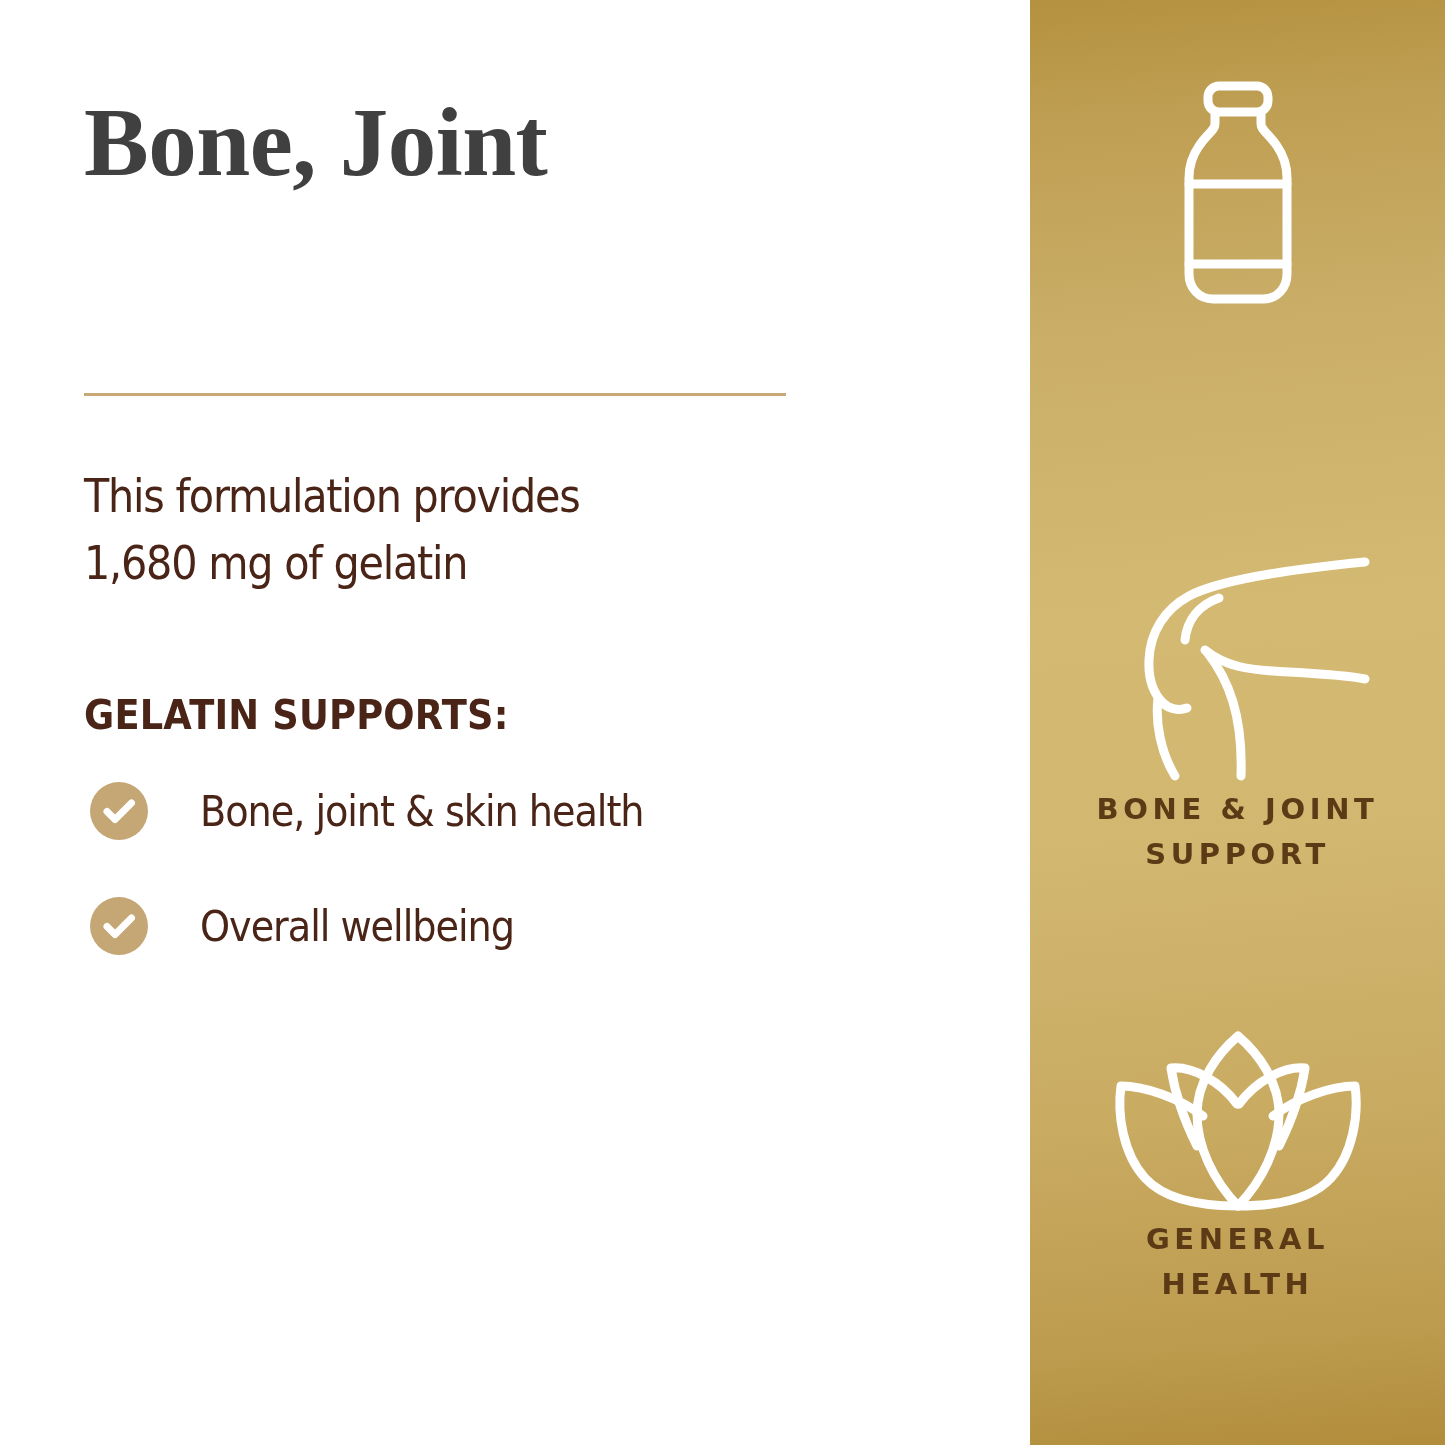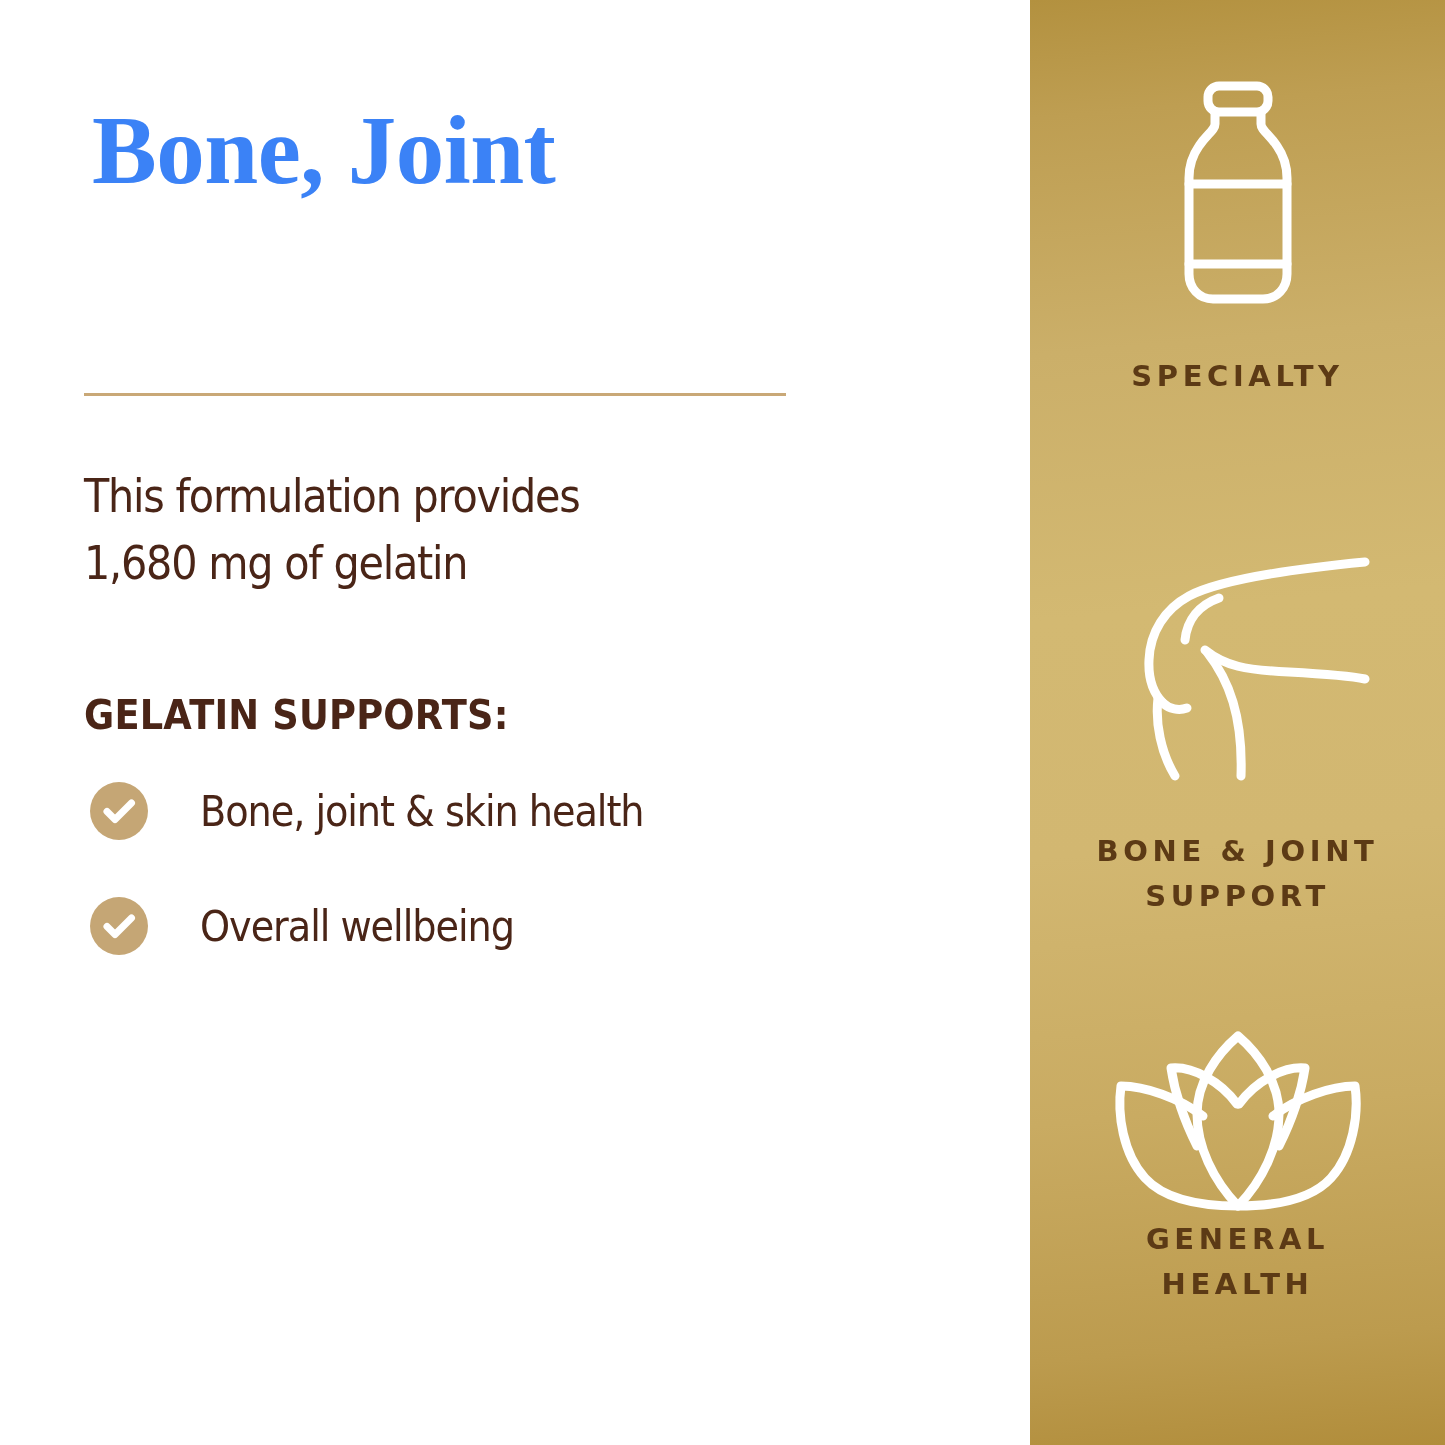--- a/index.html
+++ b/index.html
@@ -33,22 +33,22 @@
   .headline {
     position: absolute;
     left: 84px;
     top: 86px;
     width: 820px;
     font-family: "Liberation Serif", "DejaVu Serif", serif;
     font-weight: 700;
     font-size: 97px;
     line-height: 1.18;
     letter-spacing: -0.5px;
-    color: #3b82f6;
-    margin: 8px;
+    color: #404040;
+    margin: 0;
   }
   .headline-line { display: block; white-space: pre; }
 
   .rule {
     position: absolute;
     left: 84px;
     top: 393px;
     width: 702px;
     height: 3px;
     background: #C9A877;
@@ -164,21 +164,21 @@
     color: #5C3A15;
     text-align: center;
     line-height: 1.55;
     text-transform: uppercase;
   }
   .feature-label span { display: block; white-space: pre; }
 
   #feature-0 { top: 78px; }
   #feature-0 .feature-label { margin-top: 42px; }
   #feature-1 { top: 548px; }
-  #feature-1 .feature-label { margin-top: 42px; }
+  #feature-1 .feature-label { }
   #feature-2 { top: 1028px; }
   #feature-2 .feature-label { }
 </style>
 </head>
 <body>
 
 <div class="page">
 
   <div class="left-pane">
 
@@ -238,21 +238,20 @@
                      C106 56 98 52 98 46
                      L98 34"></path>
 
             <line x1="26" y1="106" x2="124" y2="106"></line>
 
             <line x1="26" y1="186" x2="124" y2="186"></line>
           </g>
         </svg>
       </span>
       <div class="feature-label">
-        <span>SPECIALTY</span>
       </div>
     </div>
 
     <div class="feature" id="feature-1">
       <span class="feature-icon">
         <svg width="270" height="235" viewBox="0 0 270 235" aria-hidden="true">
           <g fill="none" stroke="#FFFFFF" stroke-width="9" stroke-linecap="round" stroke-linejoin="round">
 
             <path d="M262 14
                      C200 20 120 30 86 48

